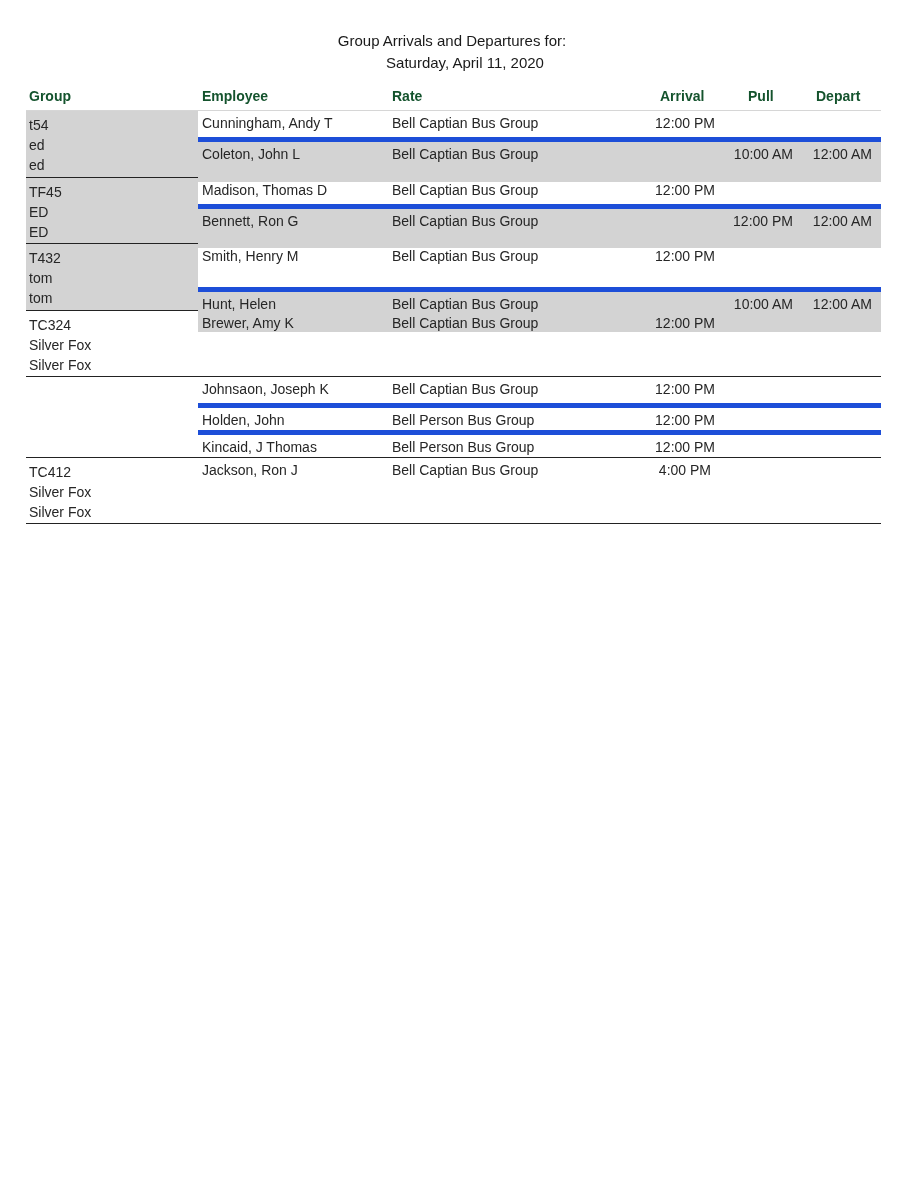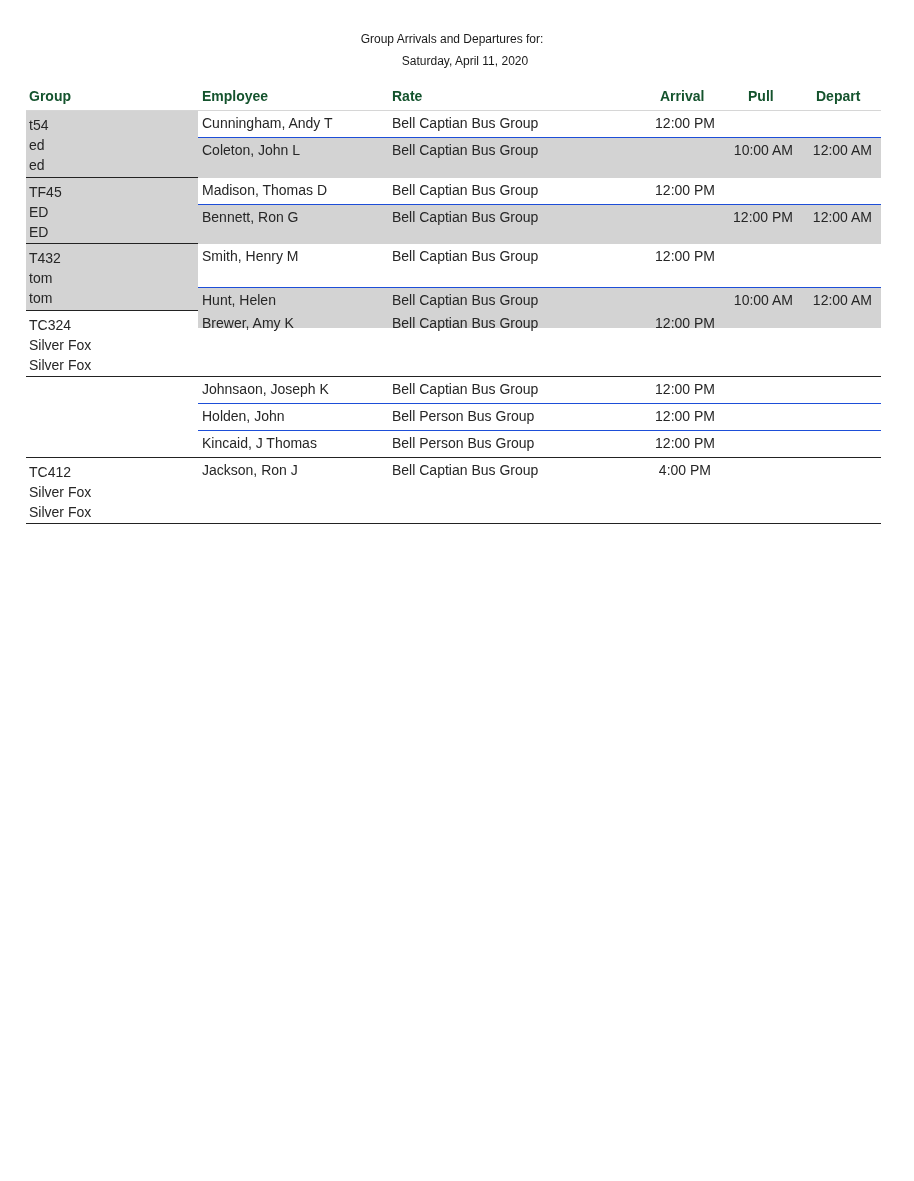--- a/index.html
+++ b/index.html
@@ -1,32 +1,32 @@
 <!DOCTYPE html>
 <html><head>
 <meta charset="utf-8">
 <style>
   html, body { margin: 0; padding: 0; background: #ffffff; }
   body { width: 914px; height: 1181px; position: relative; font-family: "Liberation Sans", sans-serif; color: #262626; }
-  .title { position: absolute; left: 0; width: 904px; text-align: center; font-size: 12px; color: #1a1a1a; }
+  .title { position: absolute; left: 0; width: 904px; text-align: center; font-size: 15px; color: #1a1a1a; }
   .t1 { top: 32px; }
   .t2 { top: 54px; padding-left: 13px; }
   .hdr { position: absolute; top: 88px; font-size: 14px; font-weight: bold; color: #14532d; }
   .hline { position: absolute; left: 26px; width: 855px; height: 1px; background: #d6d6d6; top: 110px; }
   .grp { position: absolute; left: 26px; width: 855px; border-bottom: 1.5px solid #222; }
   .gcell { position: absolute; left: 0; top: 0; bottom: 0; width: 172px; padding: 4px 3px; box-sizing: border-box; font-size: 14px; line-height: 20px; }
   .gray { background: #d3d3d3; }
   .row { position: absolute; left: 172px; width: 683px; font-size: 14px; }
   .row .c { position: absolute; top: 4px; white-space: nowrap; }
   .emp { left: 4px; }
   .rate { left: 194px; }
   .arr { right: 166px; text-align: right; }
   .pull { right: 88px; text-align: right; }
   .dep { right: 9px; text-align: right; }
-  .sep { border-top: 1px solid #1d4ed8; }
+  .sep { border-top: 5px solid #1d4ed8; }
 </style>
 </head>
 <body>
 
 <div class="title t1">Group Arrivals and Departures for:</div>
 <div class="title t2">Saturday, April 11, 2020</div>
 
 <div class="hdr" style="left:29px">Group</div>
 <div class="hdr" style="left:202px">Employee</div>
 <div class="hdr" style="left:392px">Rate</div>

